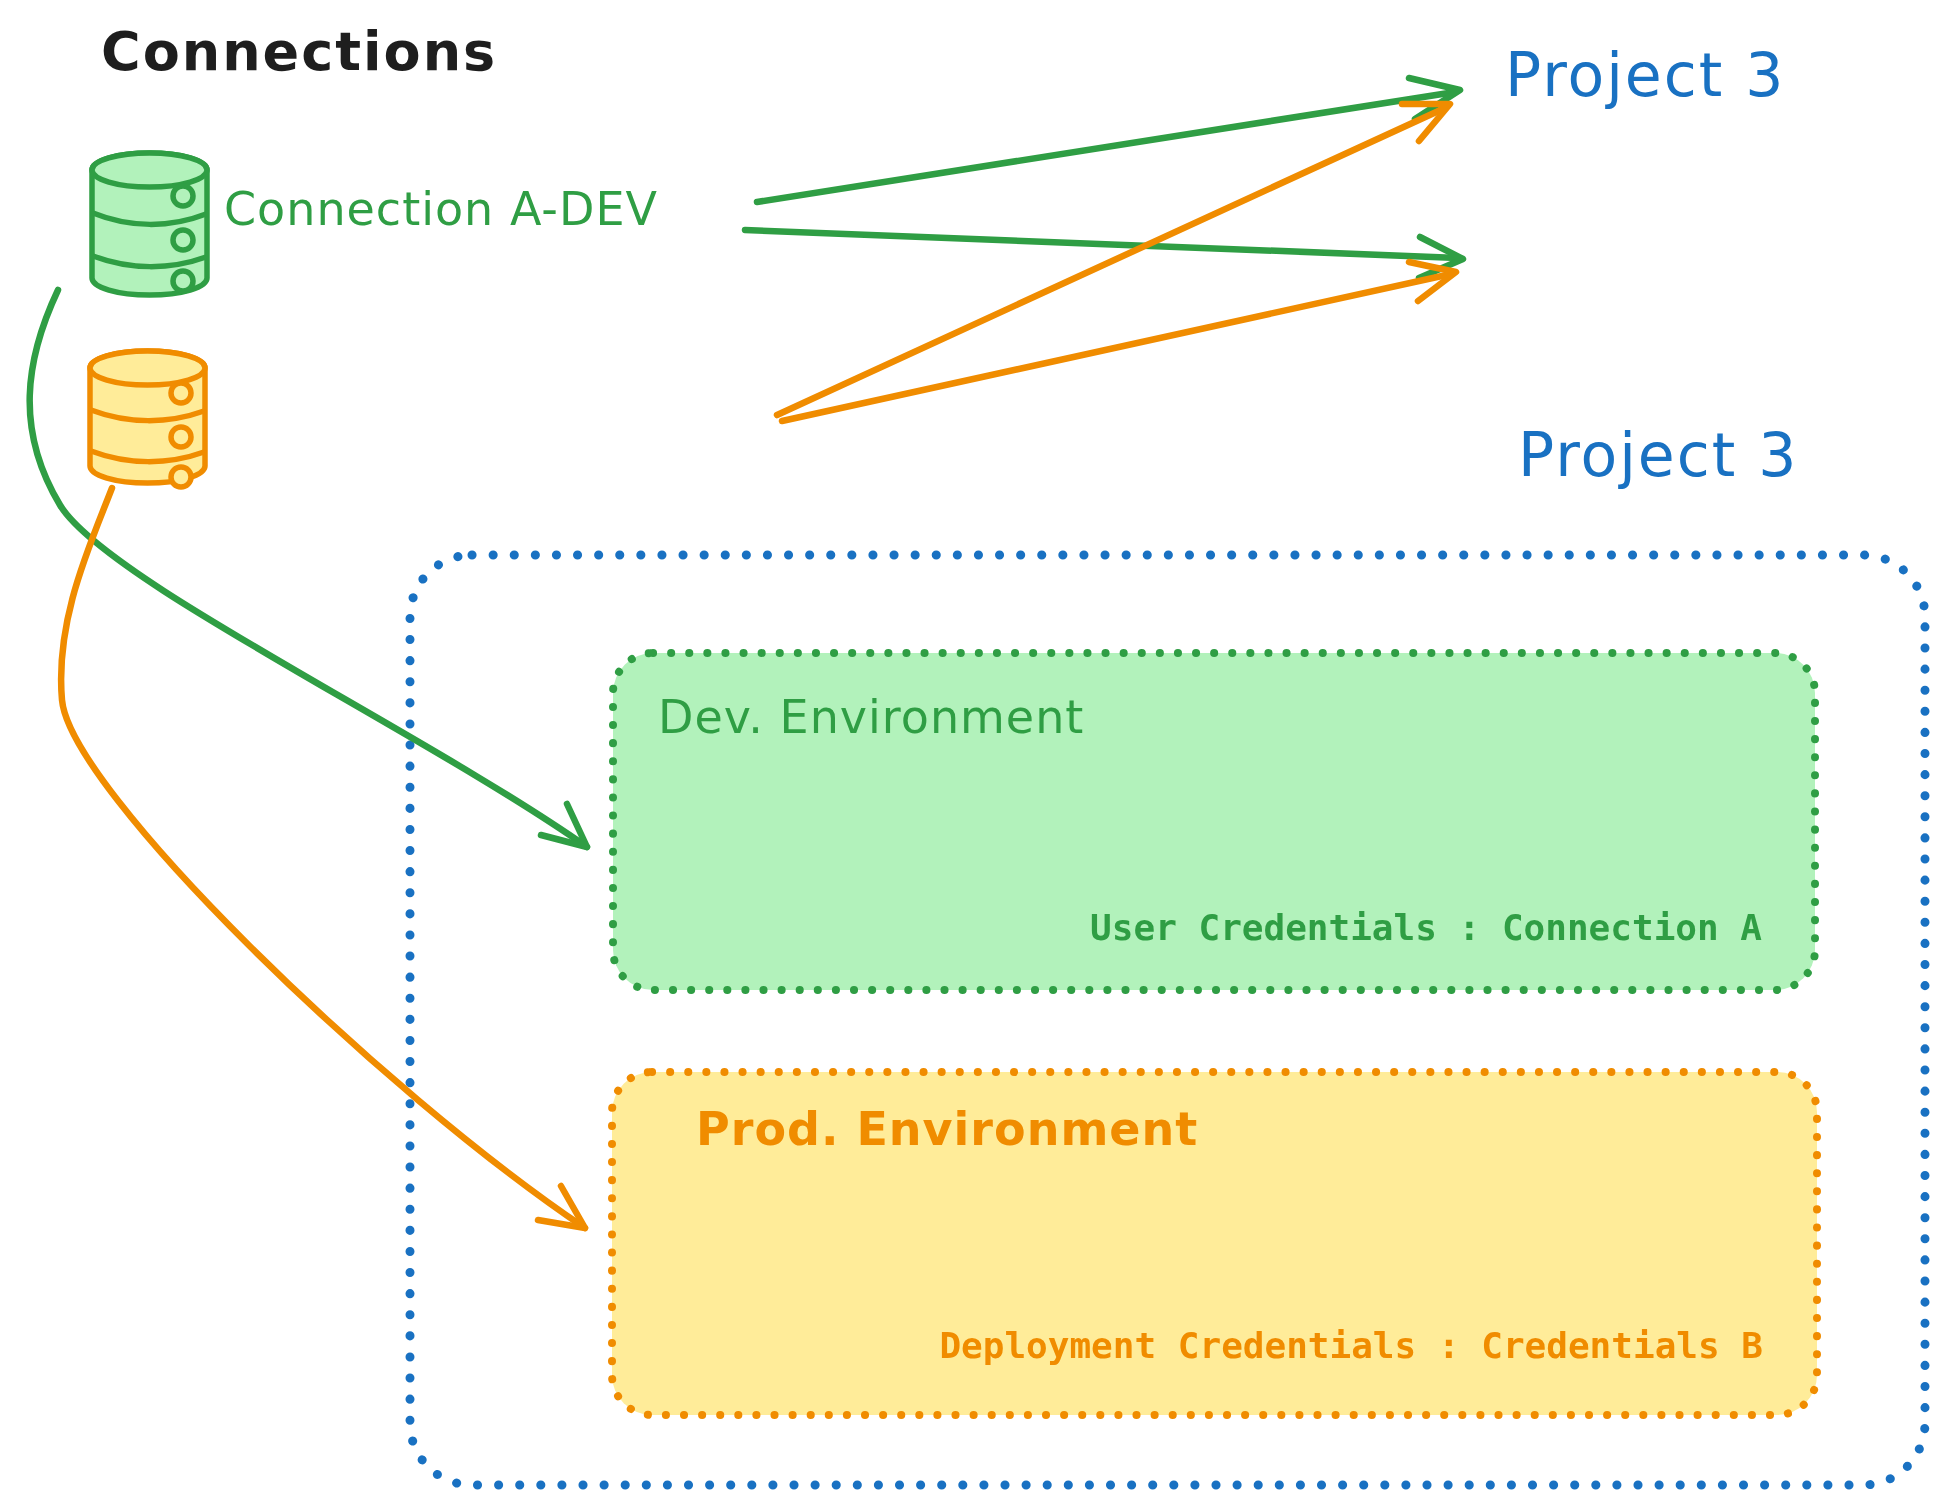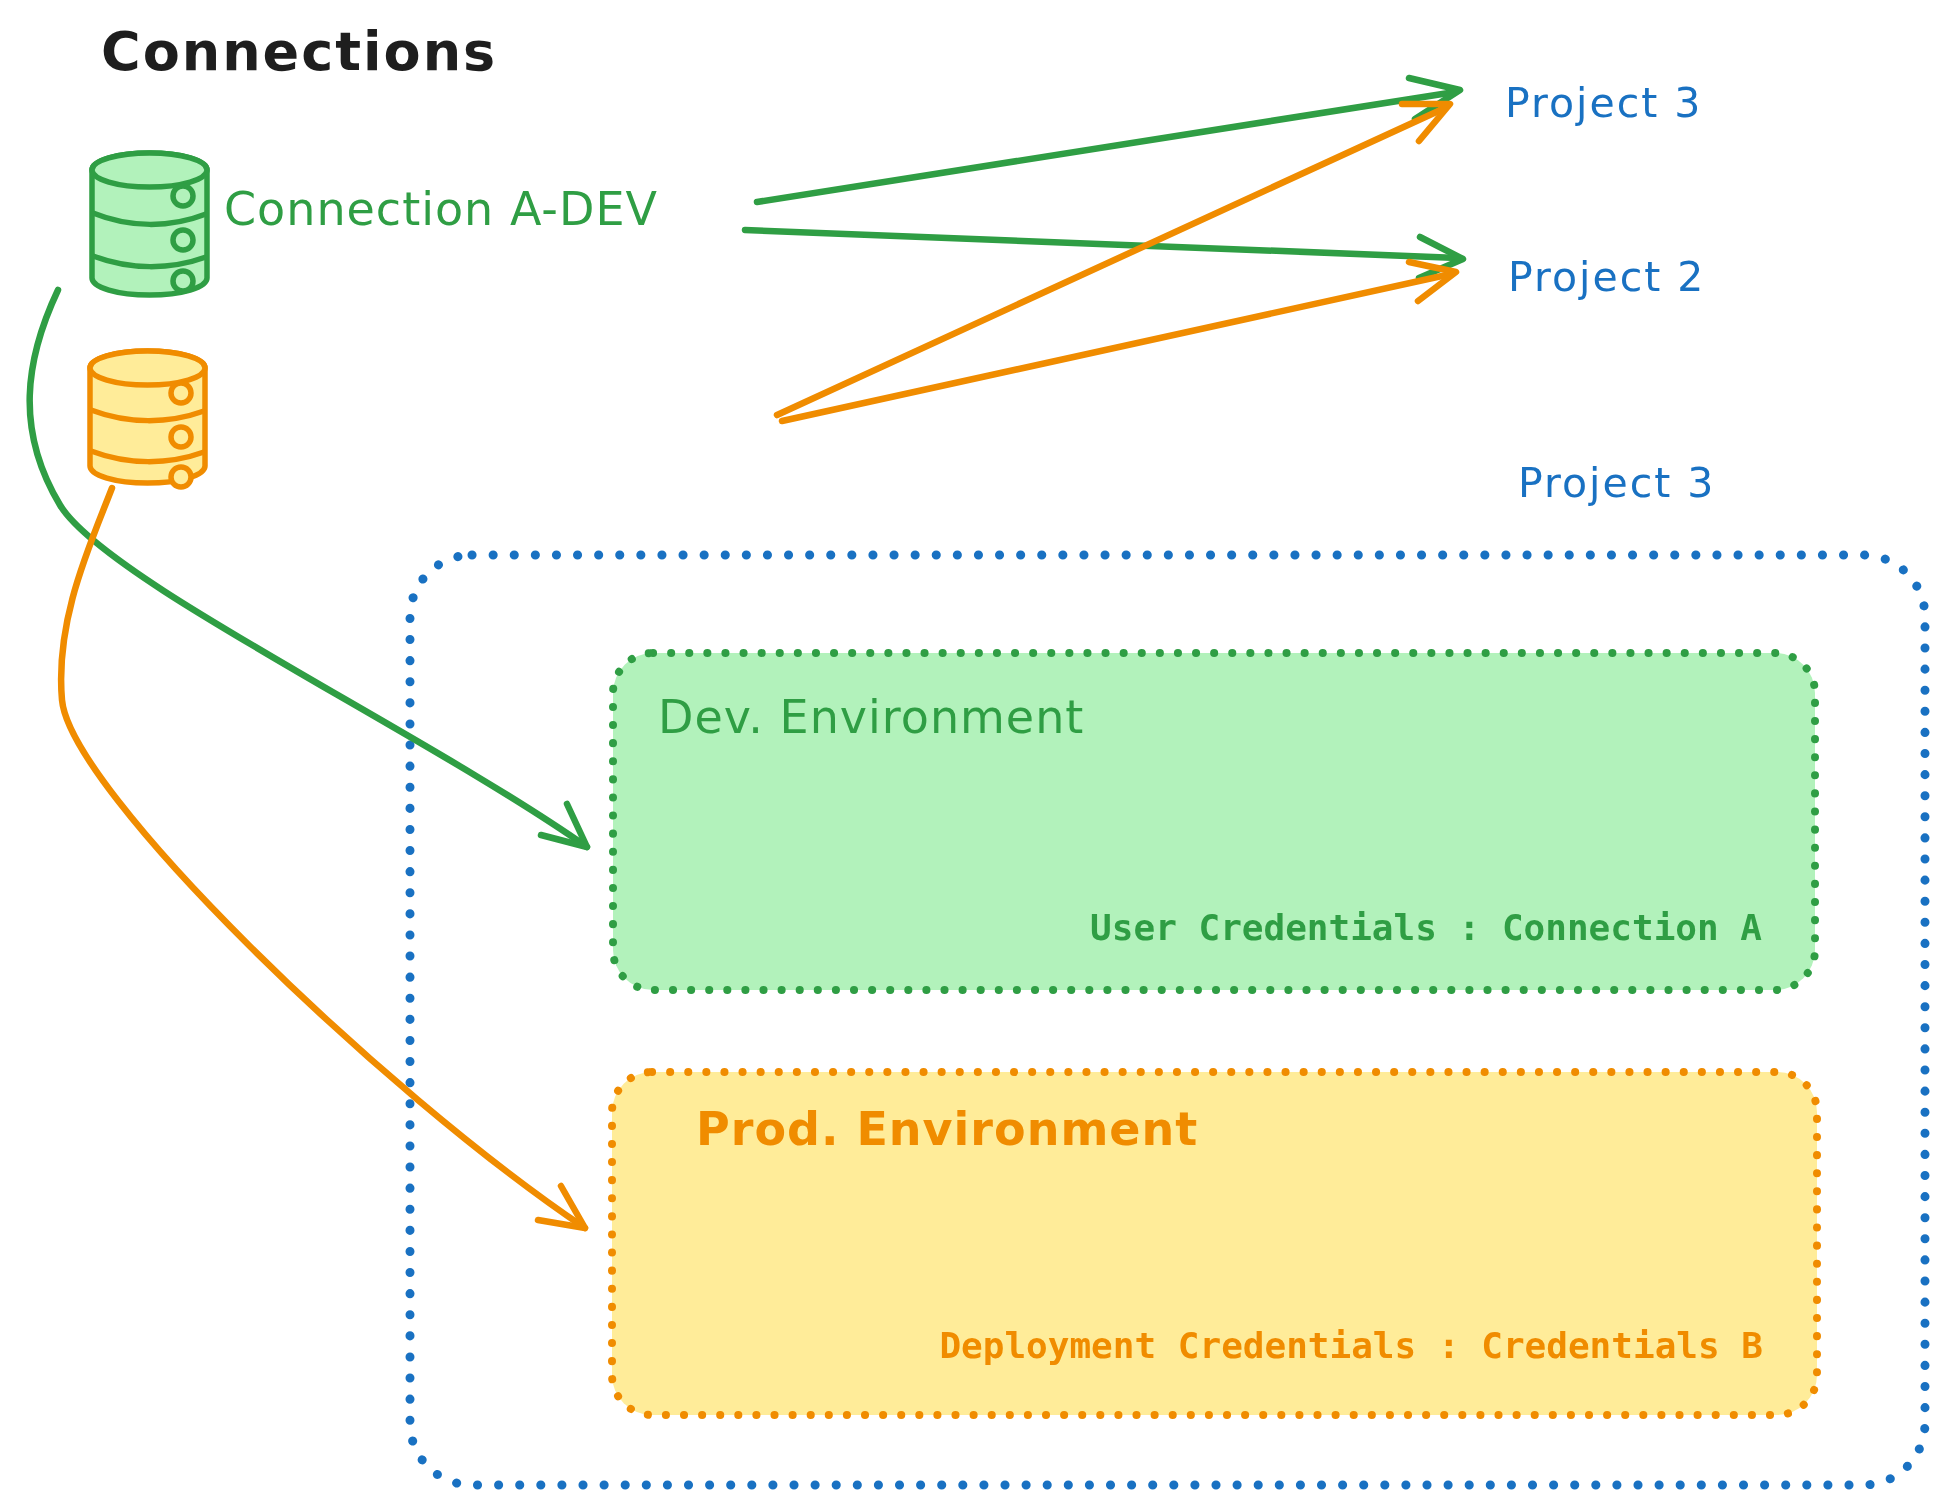--- a/index.html
+++ b/index.html
@@ -11,21 +11,21 @@
   #canvas{
     position:relative; width:1948px; height:1506px; background:#ffffff;
     font-family:"DejaVu Sans", "Liberation Sans", sans-serif; overflow:hidden;
   }
   #shapes{position:absolute;left:0;top:0;}
   .txt{position:absolute; white-space:nowrap; line-height:1.1;}
   .title{left:70px; top:22px; font-size:54px; font-weight:600; color:var(--black); letter-spacing:2px;margin-left:31px;}
   .label-conn{font-size:46px; font-weight:500; letter-spacing:1px;}
   .conn-a{left:224px; top:184px; color:var(--green);}
   .conn-b{left:222px; top:390px; color:var(--orange);}
-  .label-project{font-size:41px; font-weight:500; color:var(--blue); letter-spacing:2px;margin-top:39px;}
+  .label-project{font-size:60px; font-weight:500; color:var(--blue); letter-spacing:2px;}
   .p3{left:1505px; top:42px;}
   .p2{left:1508px; top:216px;}
   .p1{left:1518px; top:422px;}
   .env-title{font-size:46px; font-weight:500; letter-spacing:1px;}
   .dev-title{left:658px; top:692px; color:var(--green);}
   .prod-title{left:696px; top:1104px; color:var(--orange);font-weight:bold;}
   .creds{font-family:"DejaVu Sans Mono","Liberation Mono",monospace; font-size:36px; font-weight:700;}
   .dev-creds{right:186px; top:908px; color:var(--green);}
   .prod-creds{right:185px; top:1326px; color:var(--orange);}
 
@@ -98,21 +98,20 @@
       <circle cx="181" cy="437" r="10"></circle>
       <circle cx="181" cy="477" r="10"></circle>
     </g>
   </svg>
 
   <div class="txt title">Connections</div>
 
   <div class="txt label-conn conn-a">Connection A-DEV</div>
 
   <div class="txt label-project p3">Project 3</div>
-  <div class="txt label-project p2">Project 2</div>
   <div class="txt label-project p1">Project 3</div>
 
   <div class="txt env-title dev-title">Dev. Environment</div>
   <div class="txt creds dev-creds">User Credentials : Connection A</div>
 
   <div class="txt env-title prod-title">Prod. Environment</div>
   <div class="txt creds prod-creds">Deployment Credentials : Credentials B</div>
 </div>
 
 </body></html>

